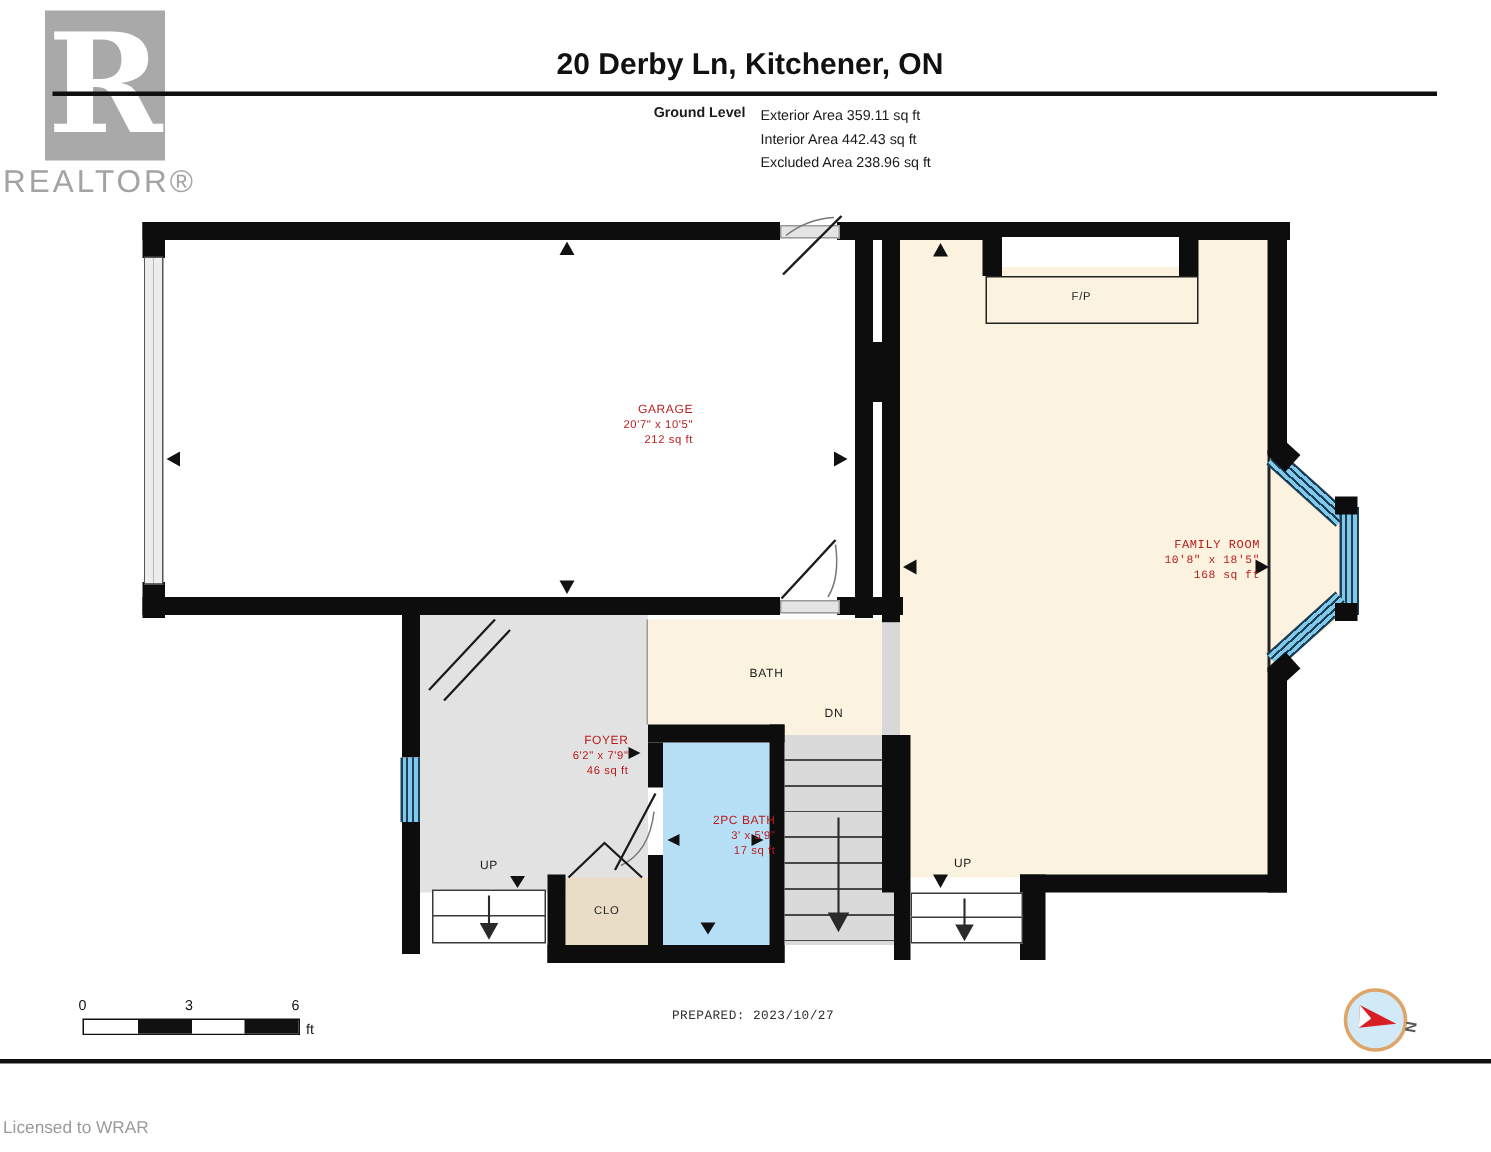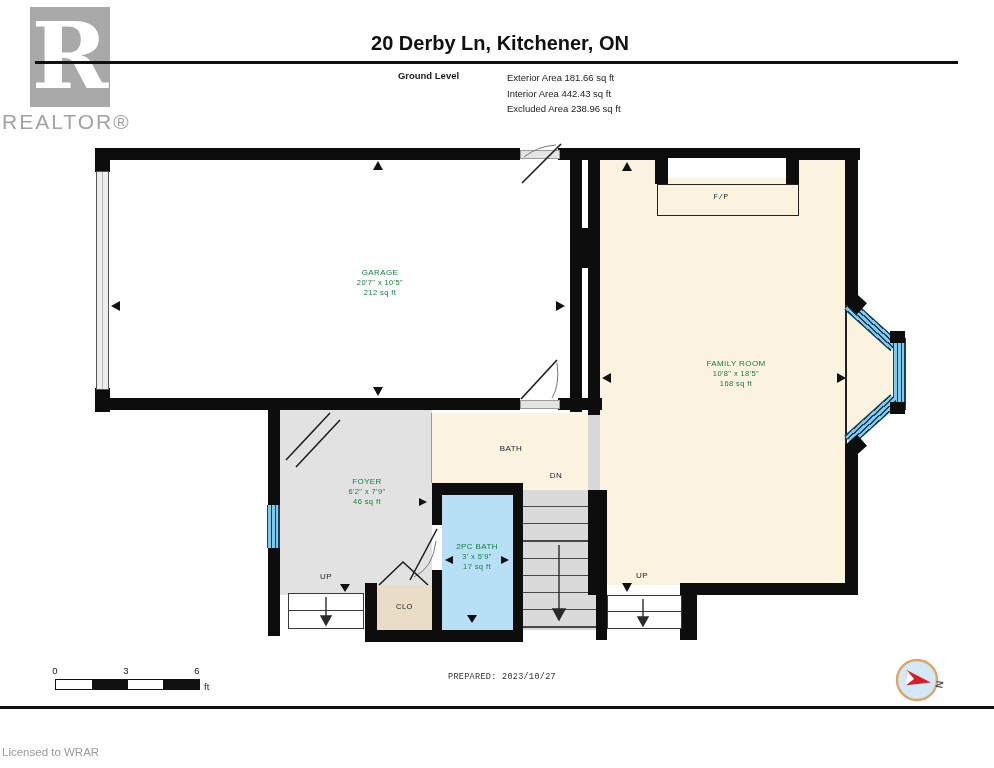--- a/index.html
+++ b/index.html
@@ -2,21 +2,21 @@
 <html><head>
 <meta charset="utf-8">
 <style>
   html,body{margin:0;padding:0;background:#ffffff;}
   .page{position:relative;width:994px;height:768px;background:#fff;overflow:hidden;
         font-family:"Liberation Sans",sans-serif;color:#1a1a1a;}
   .abs{position:absolute;}
   .wall{position:absolute;background:#0d0d0d;}
   .thinline{position:absolute;background:#222;}
   .room{position:absolute;}
-  .room-label{position:absolute;text-align:center;color:#15803d;letter-spacing:.4px;}
+  .room-label{position:absolute;text-align:right;color:#b91c1c;letter-spacing:.4px;}
   .room-label .nm{font-size:8px;line-height:10px;}
   .room-label .dm,.room-label .ar{font-size:7.5px;line-height:10px;}
   .tag{position:absolute;font-size:8px;letter-spacing:.5px;color:#1c1c1c;text-align:center;}
   .win{position:absolute;background:linear-gradient(to bottom,
        #1e3e54 0 1.5px,#7ec9ec 1.5px 3.8px,#1e3e54 3.8px 5.2px,#7ec9ec 5.2px 7.8px,
        #1e3e54 7.8px 9.2px,#7ec9ec 9.2px 11.5px,#1e3e54 11.5px 13px);}
   .winv{position:absolute;background:linear-gradient(to right,
        #1e3e54 0 1.5px,#7ec9ec 1.5px 3.8px,#1e3e54 3.8px 5.2px,#7ec9ec 5.2px 7.8px,
        #1e3e54 7.8px 9.2px,#7ec9ec 9.2px 11.5px,#1e3e54 11.5px 13px);}
   .gdoor{position:absolute;border-top:1px solid #555;border-bottom:1px solid #555;
@@ -25,21 +25,21 @@
   .step{position:absolute;background:#fff;border:1.1px solid #3a3a3a;}
   .thr{position:absolute;background:#e4e4e4;border:1px solid #9a9a9a;}
   
   .logo-block{position:absolute;left:30px;top:7px;width:80px;height:100px;background:#a9a9a9;
       color:#fff;font-family:"DejaVu Serif",serif;font-weight:bold;font-size:92px;
       text-align:center;line-height:98px;}
   .brand-text{position:absolute;left:2px;top:110px;font-size:21px;letter-spacing:2px;color:#a3a3a3;}
   .rule{position:absolute;left:35px;top:61px;width:923px;height:3px;background:#101010;}
   .title{position:absolute;left:200px;top:32px;width:600px;text-align:center;
       font-size:20px;font-weight:bold;color:#111;}
-  .lvl-label{position:absolute;left:360px;top:70px;width:137px;text-align:center;
+  .lvl-label{position:absolute;left:360px;top:70px;width:137px;text-align:right;
       font-size:9.5px;font-weight:bold;}
   .lvl-vals{position:absolute;left:507px;top:70px;font-size:9.5px;line-height:15.5px;}
   
   .scale-num{position:absolute;font-size:9.5px;color:#111;width:20px;text-align:center;}
   .scale-bar{position:absolute;left:55px;top:679px;width:143px;height:9px;border:1.2px solid #111;
       display:flex;}
   .scale-bar div{height:100%;}
   .ft-label{position:absolute;left:204px;top:681px;font-size:9.5px;}
   .prepared{position:absolute;left:448px;top:672px;font-size:8.5px;color:#333;letter-spacing:.3px;font-family:Liberation Mono, monospace;}
   .bigrule{position:absolute;left:0;top:706px;width:994px;height:3px;background:#101010;}
@@ -53,21 +53,21 @@
 <body>
 
 <div class="page">
 
   <div class="logo-block">R</div>
   <div class="brand-text">REALTOR®</div>
   <div class="rule"></div>
   <div class="title">20 Derby Ln, Kitchener, ON</div>
   <div class="lvl-label">Ground Level</div>
   <div class="lvl-vals">
-    <div>Exterior Area 181.66 sq ft</div>
+    <div>Exterior Area 359.11 sq ft</div>
     <div>Interior Area 442.43 sq ft</div>
     <div>Excluded Area 238.96 sq ft</div>
   </div>
 
   <div class="room" style="left:600px;top:158px;width:245px;height:427px;background:#FBF3DF;"></div>
   <div class="room" style="left:845px;top:303px;width:57px;height:145px;background:#FBF3DF;
               clip-path:polygon(0 0,96% 28%,96% 72%,0 100%);"></div>
   <div class="room" style="left:432px;top:413px;width:156px;height:77px;background:#FBF3DF;"></div>
   <div class="room" style="left:280px;top:410px;width:152px;height:185px;background:#E2E2E2;"></div>
   <div class="room" style="left:377px;top:585px;width:55px;height:45px;background:#EADDC7;"></div>
@@ -165,38 +165,38 @@
       <path d="M509,560 L501,556 L501,564 Z"></path>
       <path d="M472,623 L477,615 L467,615 Z"></path>
     </g>
   </svg>
 
   <div class="room-label" style="left:298px;top:268px;width:164px;">
     <div class="nm">GARAGE</div>
     <div class="dm">20'7" x 10'5"</div>
     <div class="ar">212 sq ft</div>
   </div>
-  <div class="room-label" style="left:656px;top:359px;width:160px;">
+  <div class="room-label" style="left:680px;top:359px;width:160px;font-family:Liberation Mono, monospace;">
     <div class="nm">FAMILY ROOM</div>
     <div class="dm">10'8" x 18'5"</div>
     <div class="ar">168 sq ft</div>
   </div>
-  <div class="room-label" style="left:315px;top:477px;width:104px;">
+  <div class="room-label" style="left:315px;top:489px;width:104px;">
     <div class="nm">FOYER</div>
     <div class="dm">6'2" x 7'9"</div>
     <div class="ar">46 sq ft</div>
   </div>
   <div class="room-label" style="left:437px;top:542px;width:80px;">
     <div class="nm">2PC BATH</div>
     <div class="dm">3' x 5'9"</div>
     <div class="ar">17 sq ft</div>
   </div>
   <div class="tag" style="left:481px;top:444px;width:60px;">BATH</div>
   <div class="tag" style="left:542px;top:471px;width:28px;">DN</div>
-  <div class="tag" style="left:657px;top:193px;width:128px;font-size:7.5px;font-family:Liberation Mono, monospace;">F/P</div>
+  <div class="tag" style="left:657px;top:193px;width:128px;font-size:7.5px;">F/P</div>
   <div class="tag" style="left:382px;top:602px;width:45px;font-size:7.5px;">CLO</div>
   <div class="tag" style="left:312px;top:572px;width:28px;">UP</div>
   <div class="tag" style="left:628px;top:571px;width:28px;">UP</div>
 
   <div class="scale-num" style="left:45px;top:665px;">0</div>
   <div class="scale-num" style="left:116px;top:665px;">3</div>
   <div class="scale-num" style="left:187px;top:665px;">6</div>
   <div class="scale-bar">
     <div style="width:25%;background:#fff;"></div>
     <div style="width:25%;background:#111;"></div>

